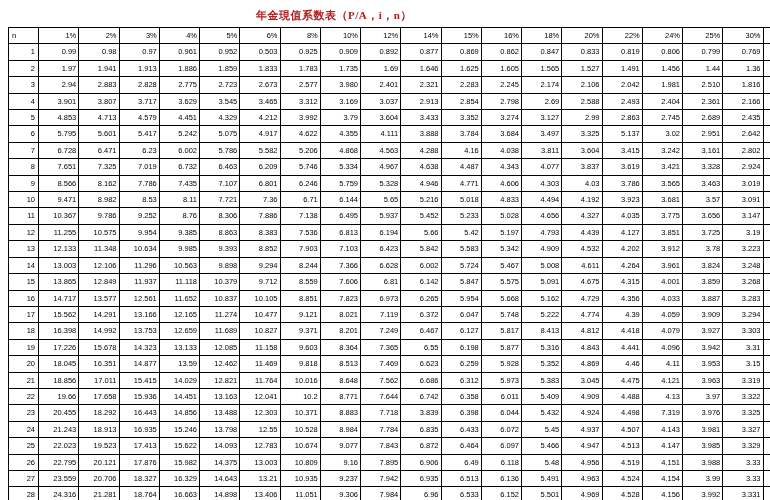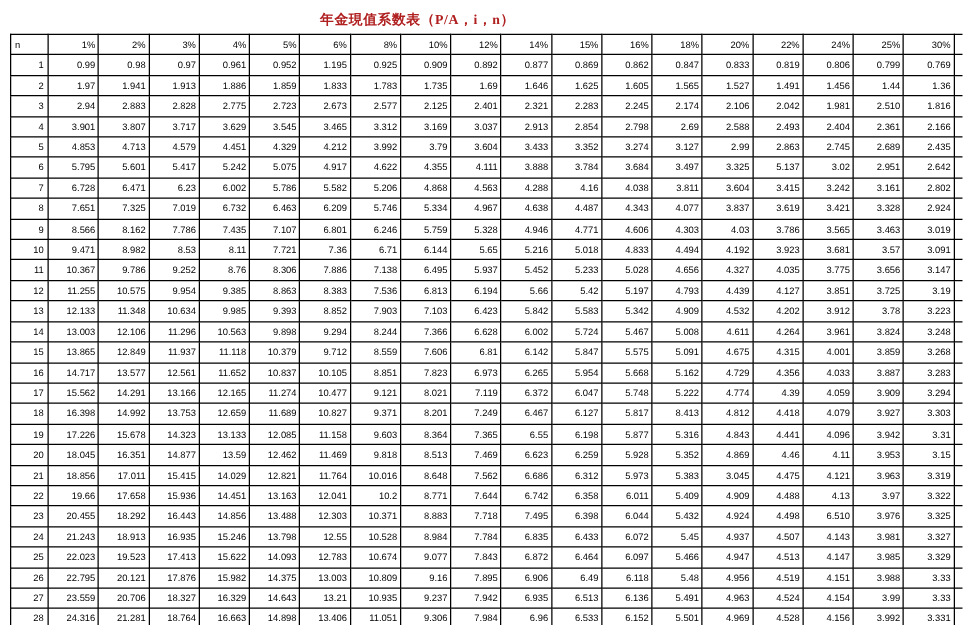--- a/index.html
+++ b/index.html
@@ -116,21 +116,21 @@
       </tr>
     </thead>
     <tbody id="tbody">
         <tr>
           <td class="rowhead">1</td>
           <td>0.99</td>
           <td>0.98</td>
           <td>0.97</td>
           <td>0.961</td>
           <td>0.952</td>
-          <td>1.195</td>
+          <td>0.503</td>
           <td>0.925</td>
           <td>0.909</td>
           <td>0.892</td>
           <td>0.877</td>
           <td>0.869</td>
           <td>0.862</td>
           <td>0.847</td>
           <td>0.833</td>
           <td>0.819</td>
           <td>0.806</td>
@@ -162,21 +162,21 @@
         </tr>
         <tr>
           <td class="rowhead">3</td>
           <td>2.94</td>
           <td>2.883</td>
           <td>2.828</td>
           <td>2.775</td>
           <td>2.723</td>
           <td>2.673</td>
           <td>2.577</td>
-          <td>2.125</td>
+          <td>3.980</td>
           <td>2.401</td>
           <td>2.321</td>
           <td>2.283</td>
           <td>2.245</td>
           <td>2.174</td>
           <td>2.106</td>
           <td>2.042</td>
           <td>1.981</td>
           <td>2.510</td>
           <td>1.816</td>
@@ -604,27 +604,27 @@
           <td class="rowhead">23</td>
           <td>20.455</td>
           <td>18.292</td>
           <td>16.443</td>
           <td>14.856</td>
           <td>13.488</td>
           <td>12.303</td>
           <td>10.371</td>
           <td>8.883</td>
           <td>7.718</td>
-          <td>7.495</td>
+          <td>3.839</td>
           <td>6.398</td>
           <td>6.044</td>
           <td>5.432</td>
           <td>4.924</td>
           <td>4.498</td>
-          <td>6.510</td>
+          <td>7.319</td>
           <td>3.976</td>
           <td>3.325</td>
           <td>2.854</td>
         </tr>
         <tr>
           <td class="rowhead">24</td>
           <td>21.243</td>
           <td>18.913</td>
           <td>16.935</td>
           <td>15.246</td>

